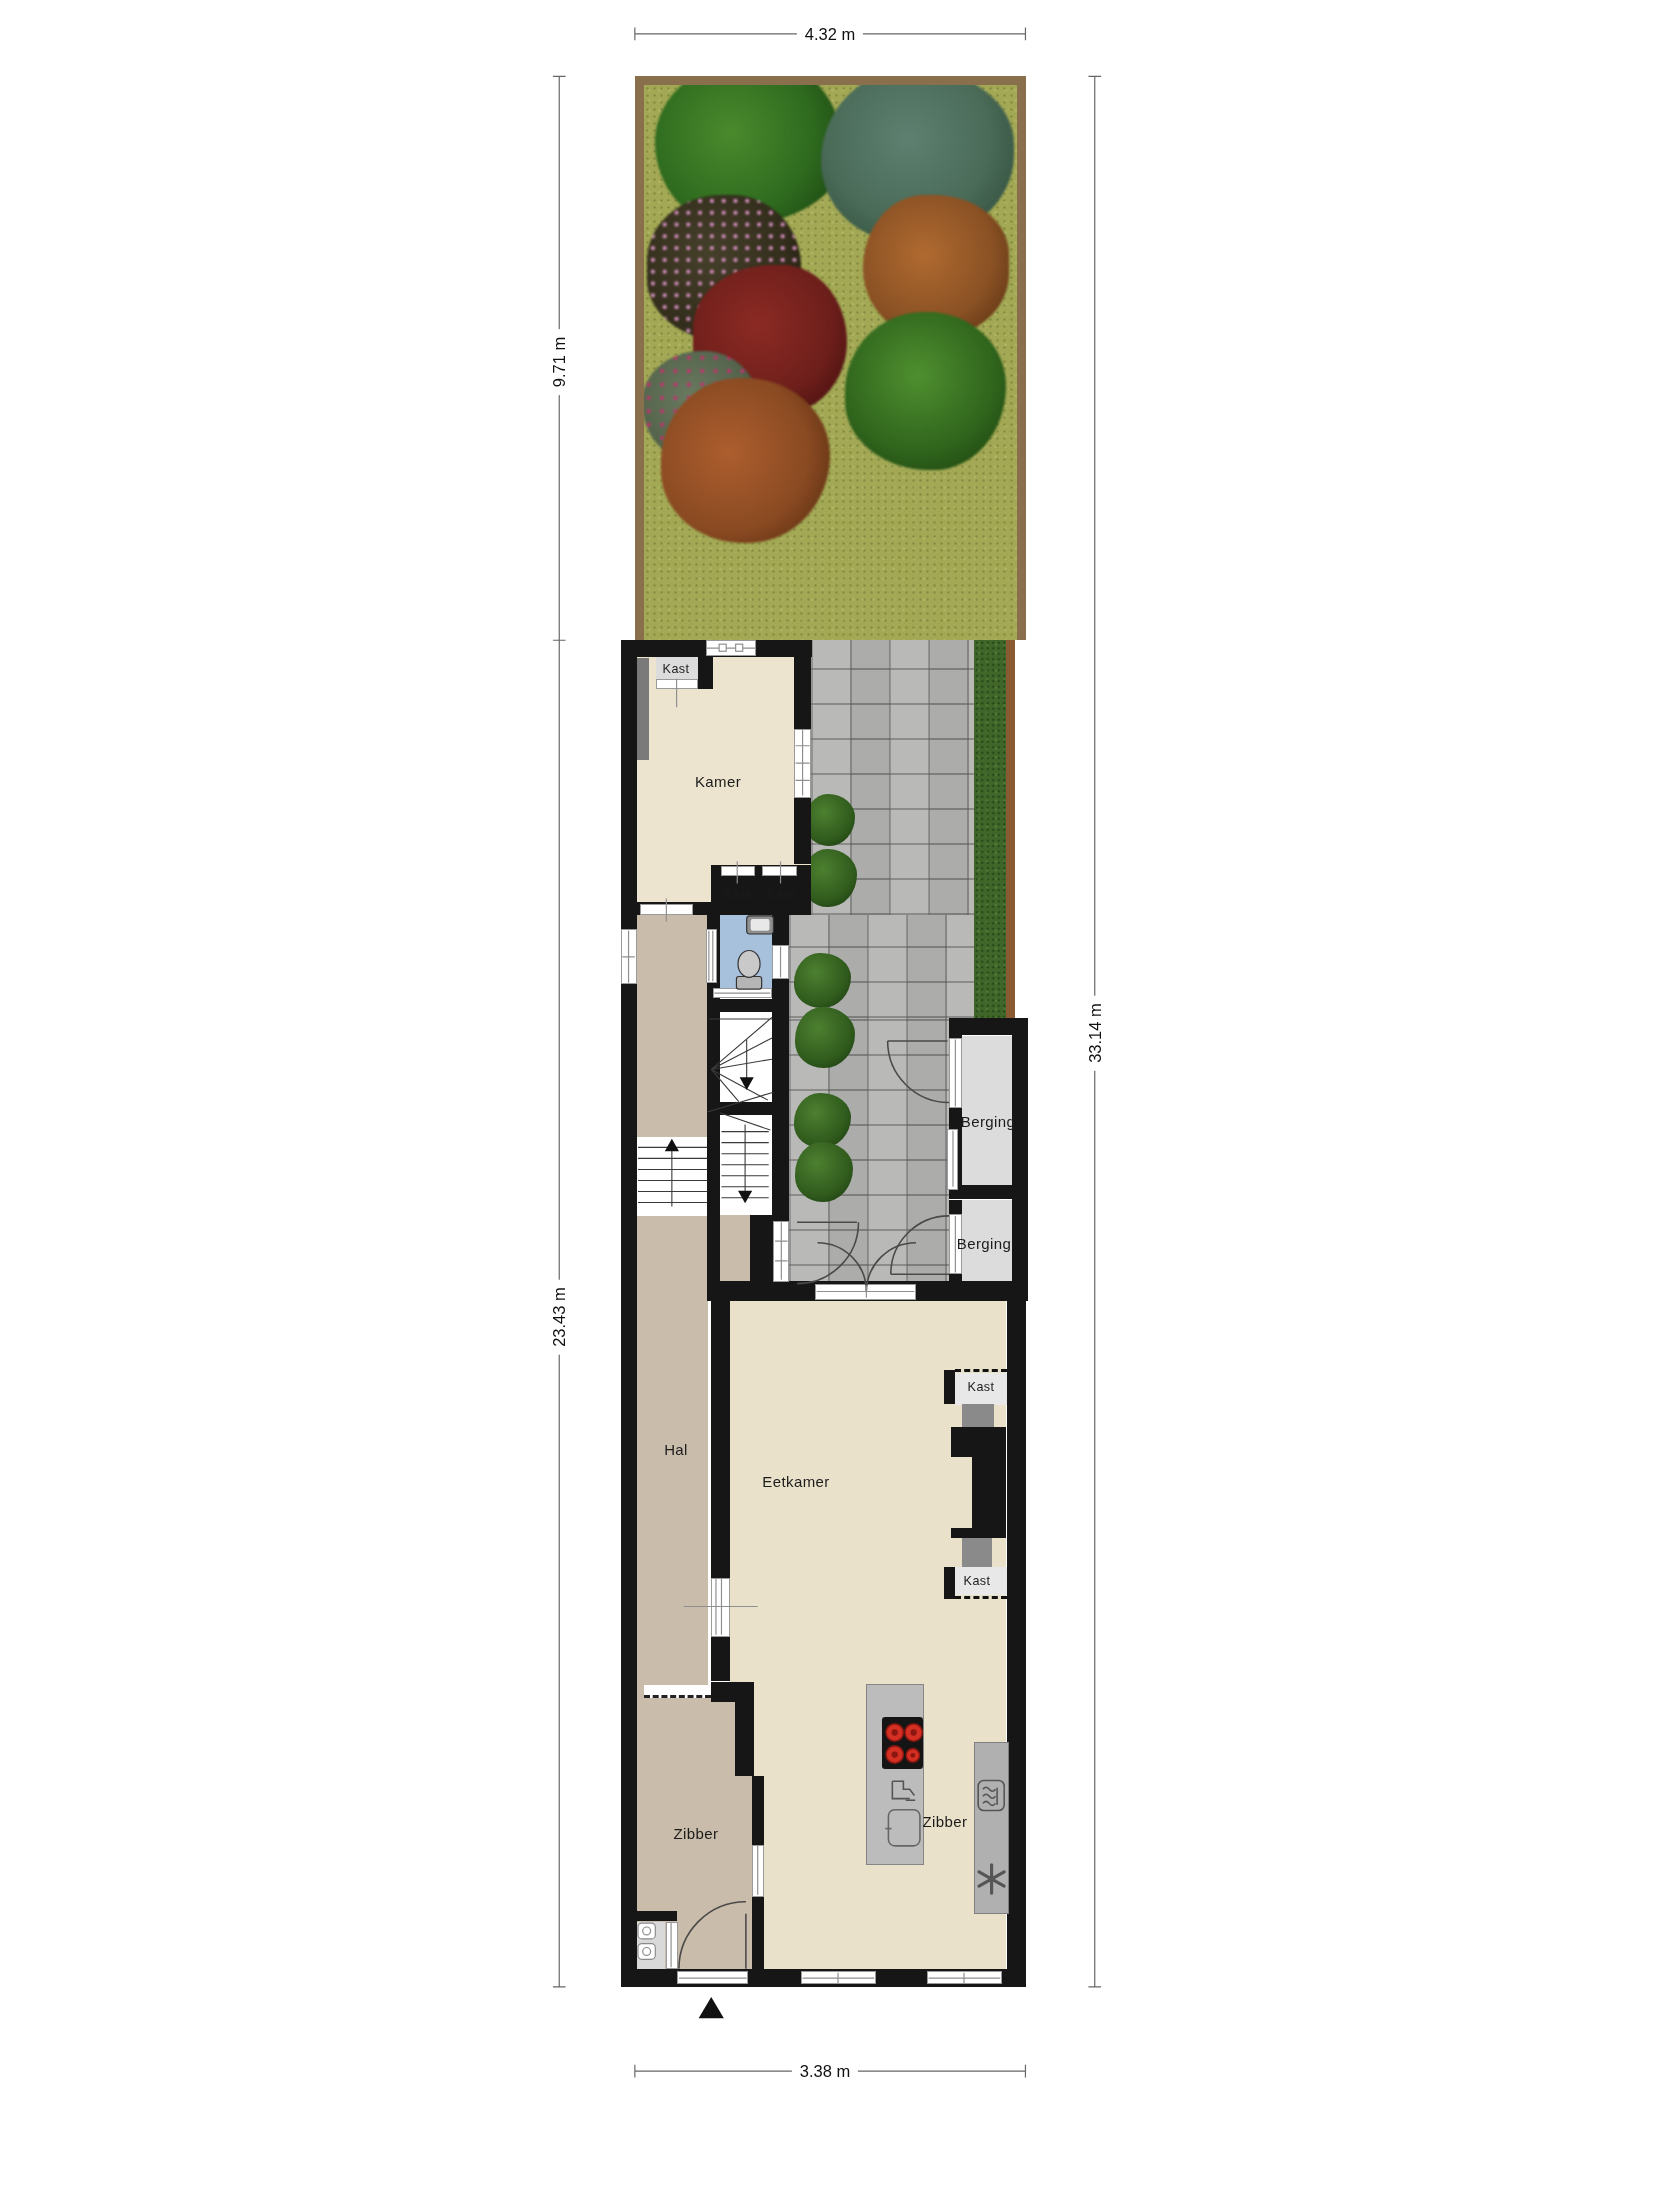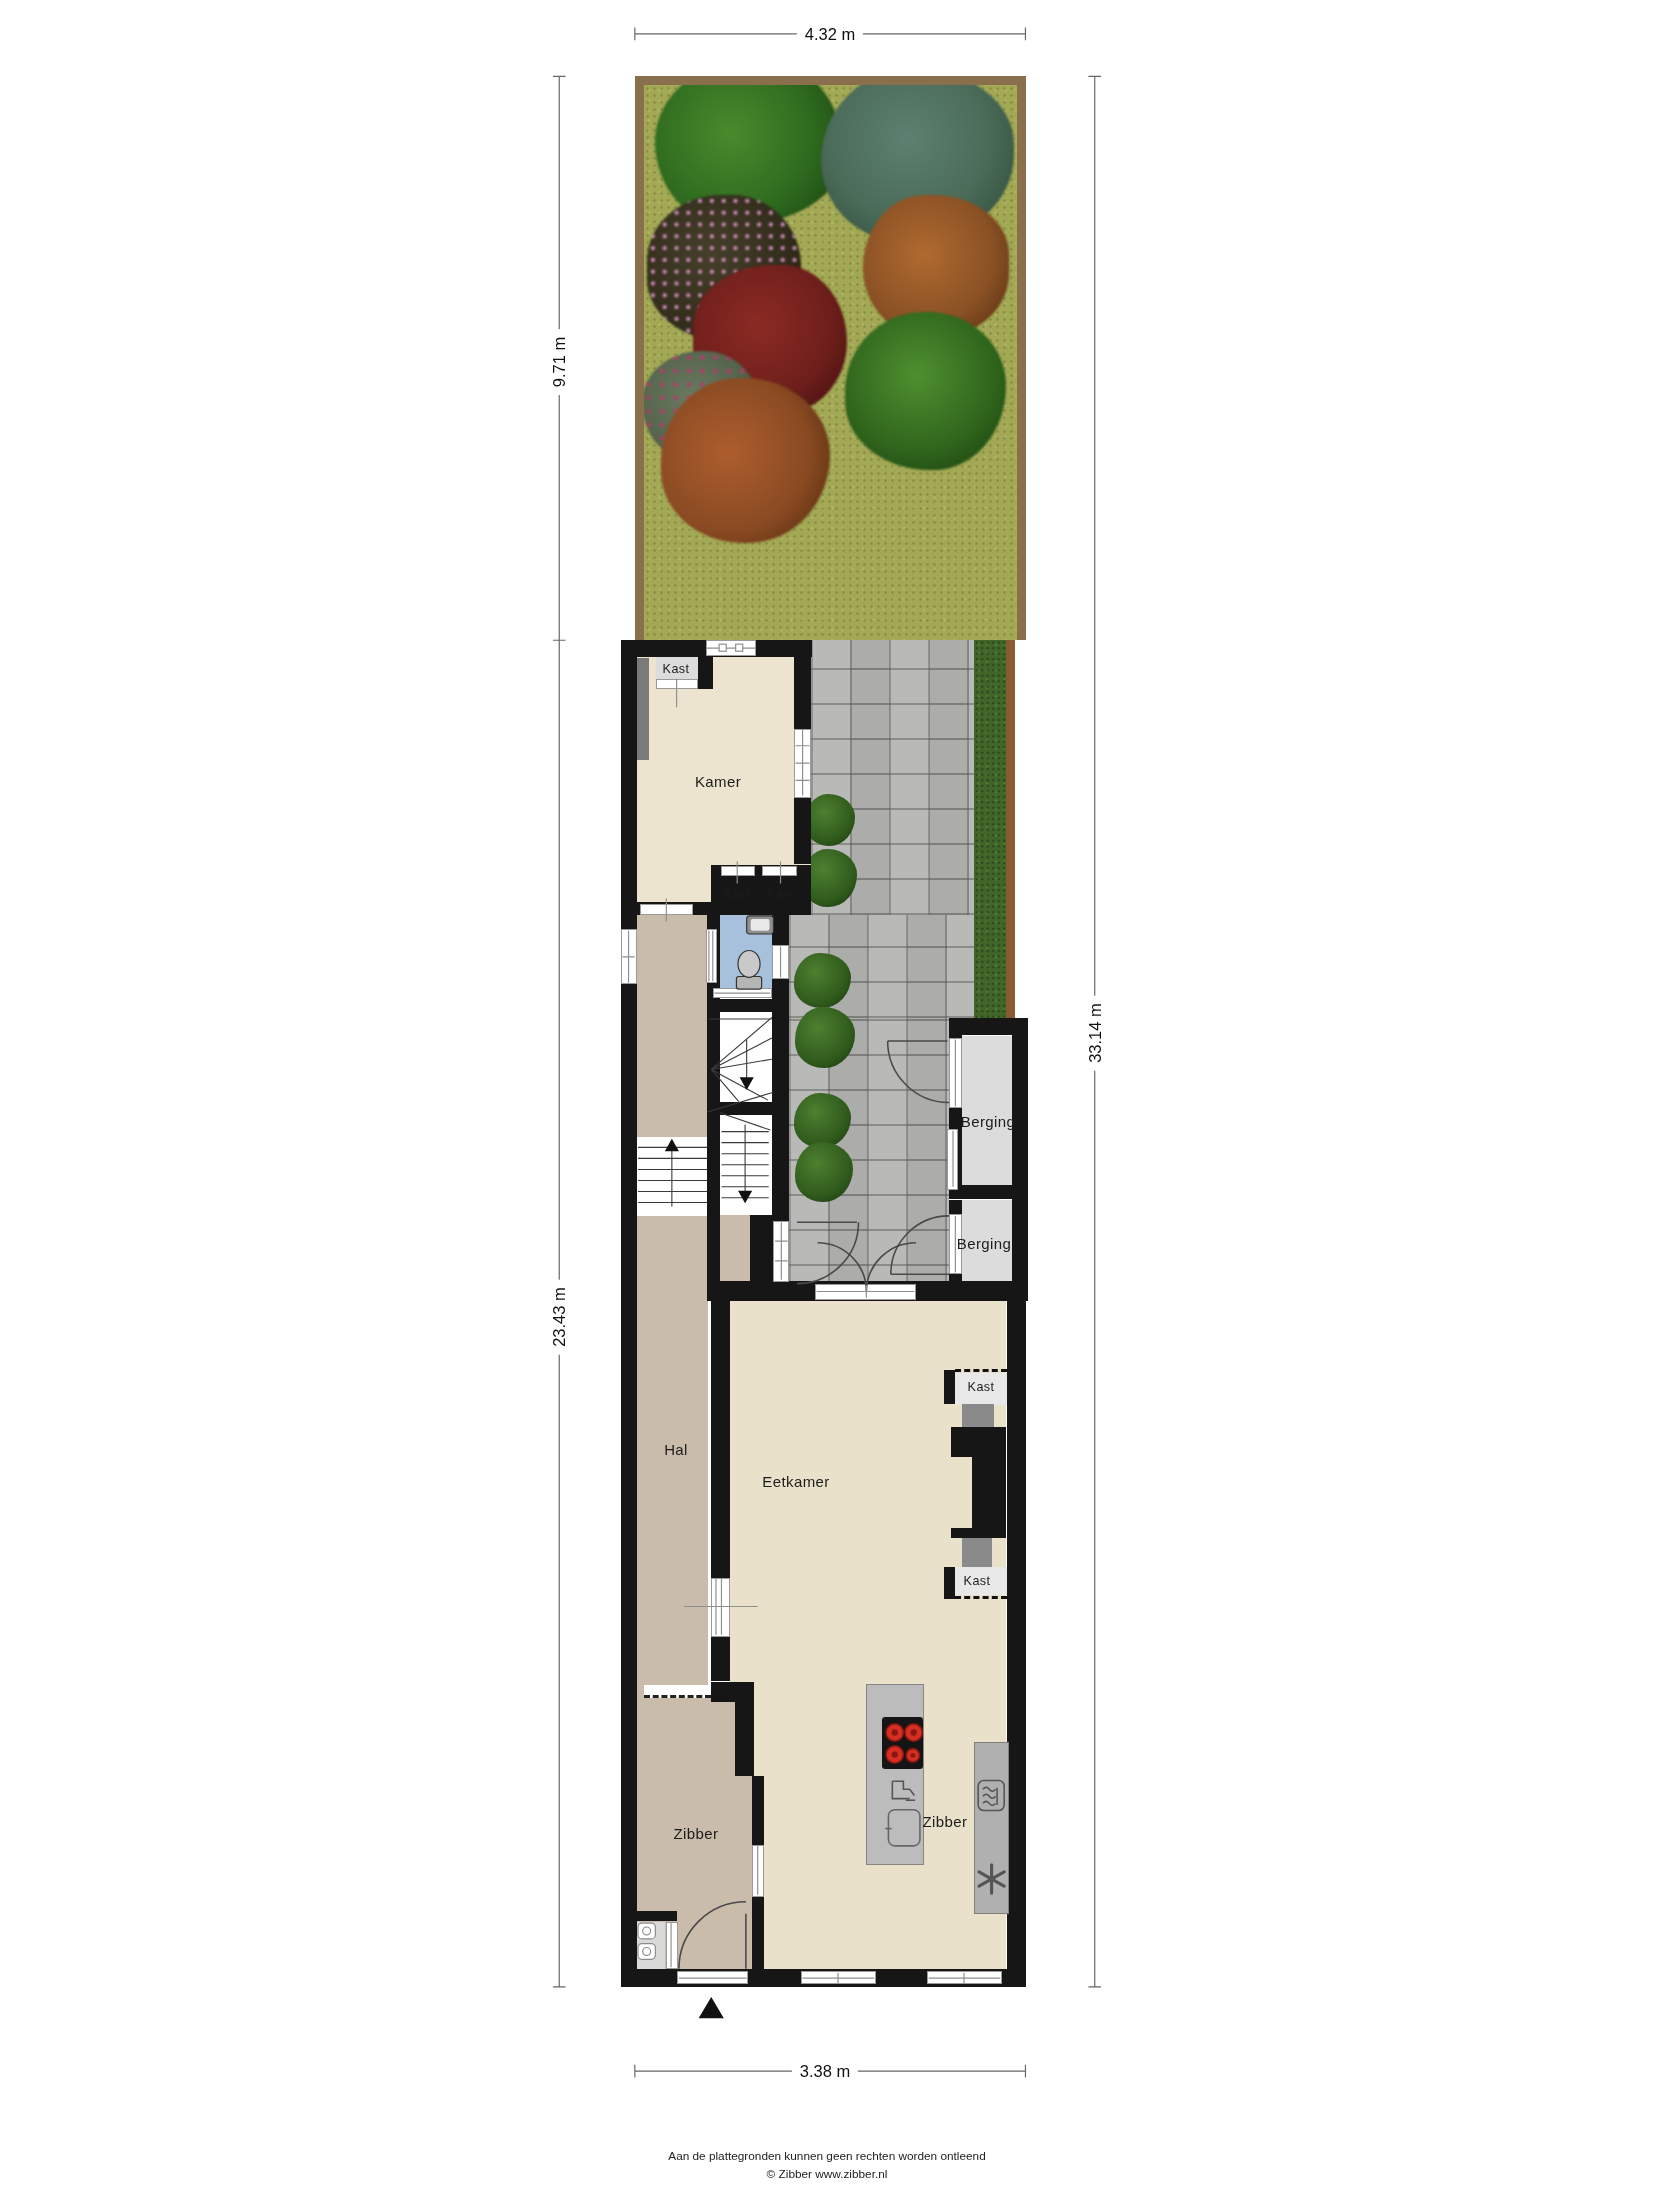--- a/index.html
+++ b/index.html
@@ -268,17 +268,15 @@
   <div class="label small" style="left:977px;top:1581px;">Kast</div>
   <div class="label" style="left:945px;top:1821px;">Zibber</div>
   <div class="label" style="left:696px;top:1833px;">Zibber</div>
 
   <div class="dimlabel" style="left:830px;top:34px;">4.32 m</div>
   <div class="dimlabel vert" style="left:559px;top:362px;">9.71 m</div>
   <div class="dimlabel vert" style="left:559px;top:1317px;">23.43 m</div>
   <div class="dimlabel vert" style="left:1095px;top:1033px;">33.14 m</div>
   <div class="dimlabel" style="left:825px;top:2071px;">3.38 m</div>
 
-  <div id="footer1" style="top:2149px;">Aan de plattegronden kunnen geen rechten worden ontleend</div>
-  <div id="footer2" style="top:2167px;">© Zibber www.zibber.nl</div>
 
 </div>
 
 
 </body></html>

